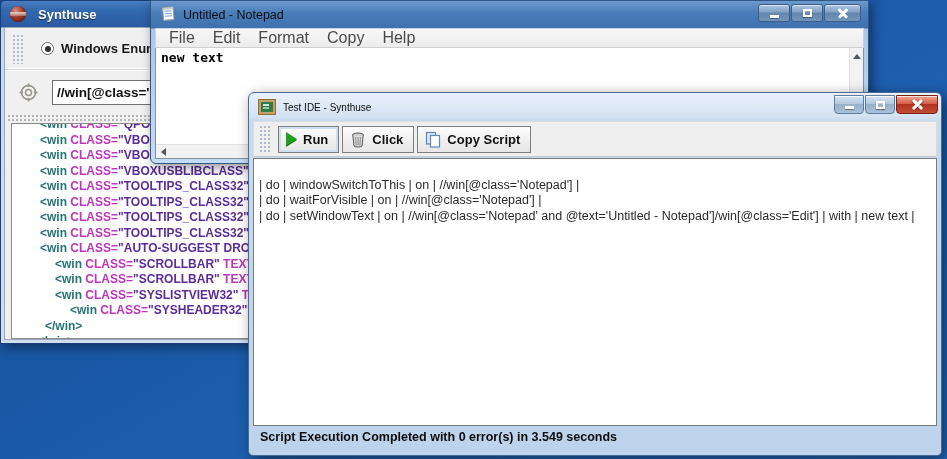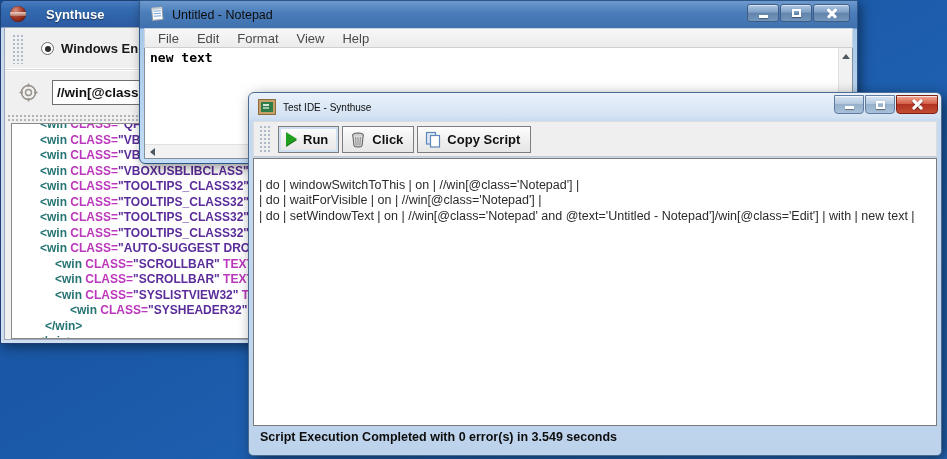--- a/index.html
+++ b/index.html
@@ -17,21 +17,21 @@
     border:1px solid #1e3f74; border-radius:5px 5px 0 0;
     box-shadow: 3px 3px 12px rgba(0,0,0,.45);
     padding:0 3px 3px 3px;
   }
   .syn-titlebar { height:26px; display:flex; align-items:center; padding-left:6px; }
   .syn-icon { width:16px; height:16px; border-radius:50%; position:relative; overflow:hidden;
     background: radial-gradient(circle at 35% 28%, #d8907e 0%, #a23a2a 45%, #611208 95%);
     box-shadow: inset 0 0 1px rgba(0,0,0,.6); }
   .syn-icon-stripe { position:absolute; left:0; right:0; top:6px; height:4px;
     background: linear-gradient(180deg, rgba(236,212,200,.95), rgba(190,140,125,.65)); }
-  .syn-title { color:#fff; font-size:13px; font-weight:bold; margin-left:20px; text-shadow:0 1px 1px rgba(0,0,0,.5); }
+  .syn-title { color:#fff; font-size:13px; font-weight:bold; margin-left:12px; text-shadow:0 1px 1px rgba(0,0,0,.5); }
   .syn-body { background:#f0f0f0; height:calc(100% - 26px); border:1px solid #9aa7b8; }
   .syn-row { position:relative; display:flex; align-items:center; }
   .radio-row { height:42px; border-bottom:1px solid #d9d9d9; box-shadow: inset 0 -1px 0 #ffffff; }
   .grip { width:13px; height:30px; margin-left:7px;
     background-image: radial-gradient(circle, #aeb9c9 1px, rgba(0,0,0,0) 1.3px);
     background-size:4px 4px; }
   .radio { width:13px; height:13px; border-radius:50%; border:1px solid #6d6d6d; background:#fdfdfd;
     display:inline-flex; align-items:center; justify-content:center; margin-left:16px; }
   .radio .dot { width:6px; height:6px; border-radius:50%; background:#2d2d2d; }
   .radio-label { font-size:13px; font-weight:bold; color:#1a1a1a; margin-left:7px; white-space:nowrap; }
@@ -47,41 +47,41 @@
   .xml-list { position:relative; margin:0 0 0 6px; height:216px; background:#fff;
     border:1px solid #8a8a8a; overflow:hidden; padding-top:0; }
   .xml-inner { transform: translateY(-7px); }
   .xml-line { font-size:12px; font-weight:bold; line-height:15.5px; white-space:nowrap; }
   .x-tag  { color:#267474; }
   .x-attr { color:#bb37bb; }
   .x-val  { color:#5b2d9a; }
 
   
   .notepad {
-    left:139px; top:0; width:719px; height:164px; z-index:2;
+    left:150px; top:0; width:719px; height:164px; z-index:2;
     background: linear-gradient(180deg,#6d9ace 0px,#4a7db9 12px,#3f71ae 27px,#a9c8e8 28px,#c4dcf5 100%);
     border:1px solid #2d5689; border-radius:0 0 6px 6px;
     box-shadow: 3px 3px 12px rgba(0,0,0,.45);
     padding:0 4px 5px 4px;
   }
   .np-titlebar { height:27px; display:flex; align-items:center; padding-left:5px; position:relative; }
   .np-title { color:#0d0d0d; font-size:12.5px; margin-left:7px; }
   .np-controls { position:absolute; right:3px; top:3px; display:flex; }
   .np-btn { width:32px; height:18px; margin-left:1px; border:1px solid #3e5d85; border-radius:3px;
     background: linear-gradient(180deg,#aec7e2 0%,#7fa0c7 45%,#6484ab 50%,#7296bd 100%);
     display:inline-flex; align-items:center; justify-content:center; position:relative;
     box-shadow: inset 0 1px 0 rgba(255,255,255,.55); }
   .np-btn:last-child { width:37px; }
   .g-min { width:9px; height:3px; background:#fff; margin-top:7px; box-shadow:0 1px 1px rgba(0,0,0,.35); }
   .g-max { width:9px; height:8px; border:2px solid #fff; box-shadow:0 1px 1px rgba(0,0,0,.35); }
   .g-x { position:absolute; width:12px; height:2.5px; background:#fff; border-radius:1px; }
   .g-x.a { transform:rotate(45deg); } .g-x.b { transform:rotate(-45deg); }
   .np-menubar { height:20px; background:linear-gradient(180deg,#f7f7f7,#ececec); border:1px solid #c9d4e2;
     border-bottom:1px solid #cfcfcf; display:flex; align-items:center; padding-left:4px; }
-  .np-menu-item { font-size:13px; color:#4a4a4a; padding:0 9px; }
+  .np-menu-item { font-size:16px; color:#4a4a4a; padding:0 9px; }
   .np-client { position:relative; height:111px; background:#fff; border:1px solid #84909e; border-top:none; }
   .np-text { position:absolute; left:0; top:0; right:14px; bottom:14px; padding:2px 5px;
     font-family:"DejaVu Sans Mono","Liberation Mono",monospace; font-size:13px; font-weight:bold; color:#000; }
   .np-vscroll { position:absolute; top:0; right:0; width:14px; bottom:14px; background:#f2f2f2; border-left:1px solid #e0e0e0; }
   .np-up { position:absolute; top:2px; left:0; width:14px; height:13px; display:flex; align-items:center; justify-content:center; }
   .np-up::after { content:""; width:0; height:0; border-left:4px solid transparent; border-right:4px solid transparent; border-bottom:5px solid #4f585f; }
   .np-hscroll { position:absolute; left:0; right:0; bottom:0; height:14px; background:#f2f2f2; border-top:1px solid #e0e0e0; }
   .np-left { position:absolute; left:1px; top:0; width:13px; height:13px; display:flex; align-items:center; justify-content:center; }
   .np-left::after { content:""; width:0; height:0; border-top:4px solid transparent; border-bottom:4px solid transparent; border-right:5px solid #4f585f; }
 
@@ -204,21 +204,21 @@
         <span class="np-btn">
             <span class="g-x a"></span>
             <span class="g-x b"></span>
           </span>
       </span>
     </div>
     <div class="np-menubar">
         <span class="np-menu-item">File</span>
         <span class="np-menu-item">Edit</span>
         <span class="np-menu-item">Format</span>
-        <span class="np-menu-item">View</span>
+        <span class="np-menu-item">Copy</span>
         <span class="np-menu-item">Help</span>
       </div>
     <div class="np-client">
       <div class="np-text">new text</div>
       <div class="np-vscroll">
         <span class="np-up"></span>
       </div>
       <div class="np-hscroll">
         <span class="np-left"></span>
       </div>

